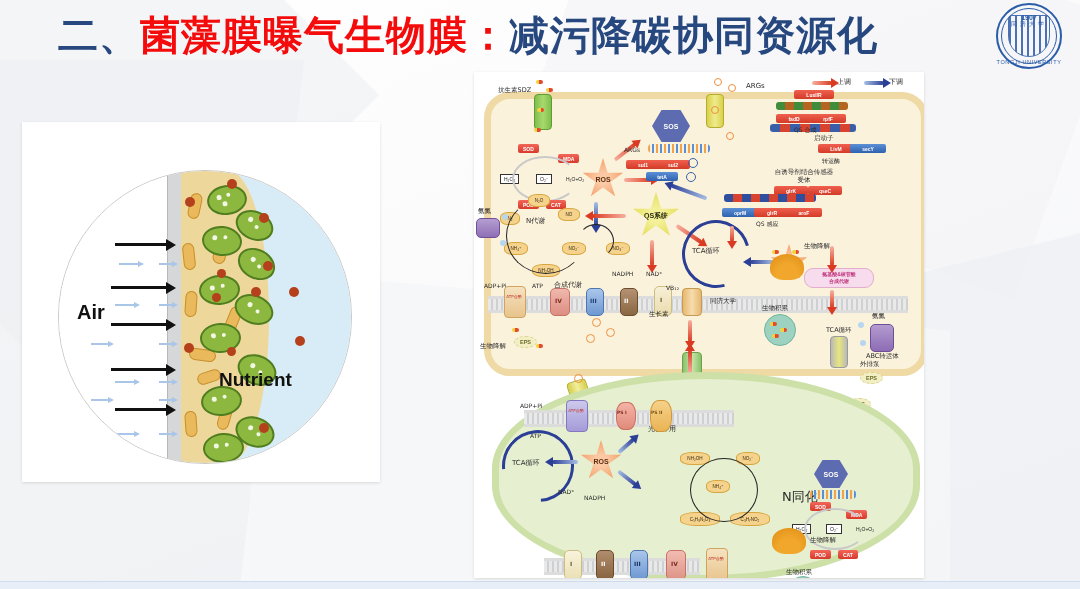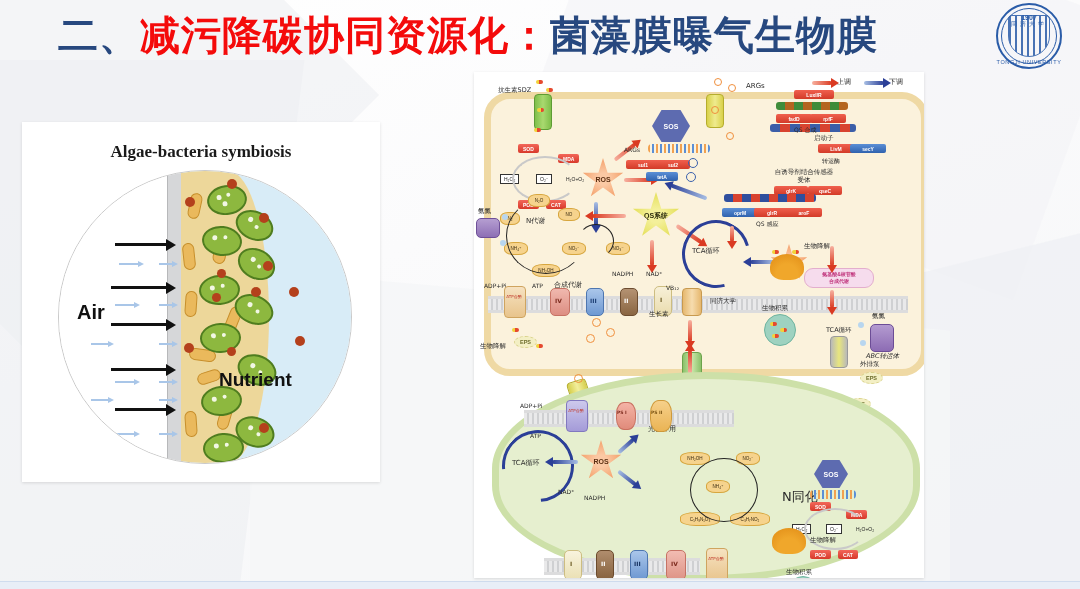--- a/index.html
+++ b/index.html
@@ -116,34 +116,33 @@
   <div class="sh1"></div>
   <div class="sh2"></div>
   <div class="sh3"></div>
   <div class="sh4"></div>
   <div class="sh5"></div>
   <div class="baseline"></div>
 </div>
 
 <div id="header">
   <div id="title">
-    <span class="seg blue">二、</span><span class="seg red">减污降碳协同资源化：</span><span class="seg blue">菌藻膜曝气生物膜</span>
+    <span class="seg blue">二、</span><span class="seg red">菌藻膜曝气生物膜：</span><span class="seg blue">减污降碳协同资源化</span>
   </div>
   <div id="logo">
     <div class="ring"></div>
     <div class="ring2"></div>
     <div class="cnm">同济大学</div>
     <div class="yr">1907</div>
     <div class="seal"></div>
     <div class="en">TONGJI UNIVERSITY</div>
   </div>
 </div>
 
 <div id="leftfig">
-  <div class="lf-title">Algae-bacteria symbiosis</div>
   <div id="lcircle">
     <div class="wbase"></div>
     <div class="air"></div>
     <div class="mem"></div>
     <div class="bio"></div>
 
     <div class="arrowBig" style="left:56px;top:72px;width:52px;"></div>
     <div class="arrowBig" style="left:52px;top:115px;width:56px;"></div>
     <div class="arrowBig" style="left:52px;top:152px;width:56px;"></div>
     <div class="arrowBig" style="left:52px;top:197px;width:56px;"></div>
@@ -385,21 +384,21 @@
 
   <div class="star qsb" style="left:148px;top:316px;width:46px;height:46px;">QS感应</div>
   <div class="chan" style="left:96px;top:308px;width:18px;height:28px;background:linear-gradient(90deg,#d6cf4d,#f2ef9c,#d6cf4d);border:1px solid #b4ad2b;transform:rotate(-18deg);"></div>
   <div class="ring-o" style="left:100px;top:302px;width:7px;height:7px;"></div>
   <div class="ring-o" style="left:118px;top:246px;width:7px;height:7px;"></div>
   <div class="ring-o" style="left:132px;top:256px;width:7px;height:7px;"></div>
   <div class="ring-o" style="left:112px;top:262px;width:7px;height:7px;"></div>
 
   <div class="lbl cn" style="left:398px;top:240px;">氨氮</div>
   <div class="protein" style="left:396px;top:252px;width:22px;height:26px;background:linear-gradient(180deg,#b49bd0,#8d6cb4);border:1px solid #6c4d96;"></div>
-  <div class="lbl cn" style="left:392px;top:280px;font-style:italic;">ABC转运体</div>
+  <div class="lbl cn" style="left:392px;top:280px;">ABC转运体</div>
   <div class="bluedot" style="left:384px;top:250px;width:6px;height:6px;"></div>
   <div class="bluedot" style="left:386px;top:268px;width:6px;height:6px;"></div>
 
   <div class="cellA"></div>
 
   <div class="memb" style="left:50px;top:338px;width:210px;"></div>
   <div class="lbl cn" style="left:174px;top:352px;font-size:7px;">光合作用</div>
   <div class="chan" style="left:92px;top:328px;width:20px;height:30px;background:linear-gradient(180deg,#cdc9ec,#a49bd8);border:1px solid #8178bf;"></div>
   <div class="lbl" style="left:94px;top:336px;font-size:4px;color:#c0392b;width:16px;text-align:center;line-height:5px;">ATP合酶</div>
   <div class="protein" style="left:142px;top:330px;width:18px;height:26px;background:linear-gradient(180deg,#f4b3a6,#e08b7b);border:1px solid #c9705f;border-radius:40%;"></div>

